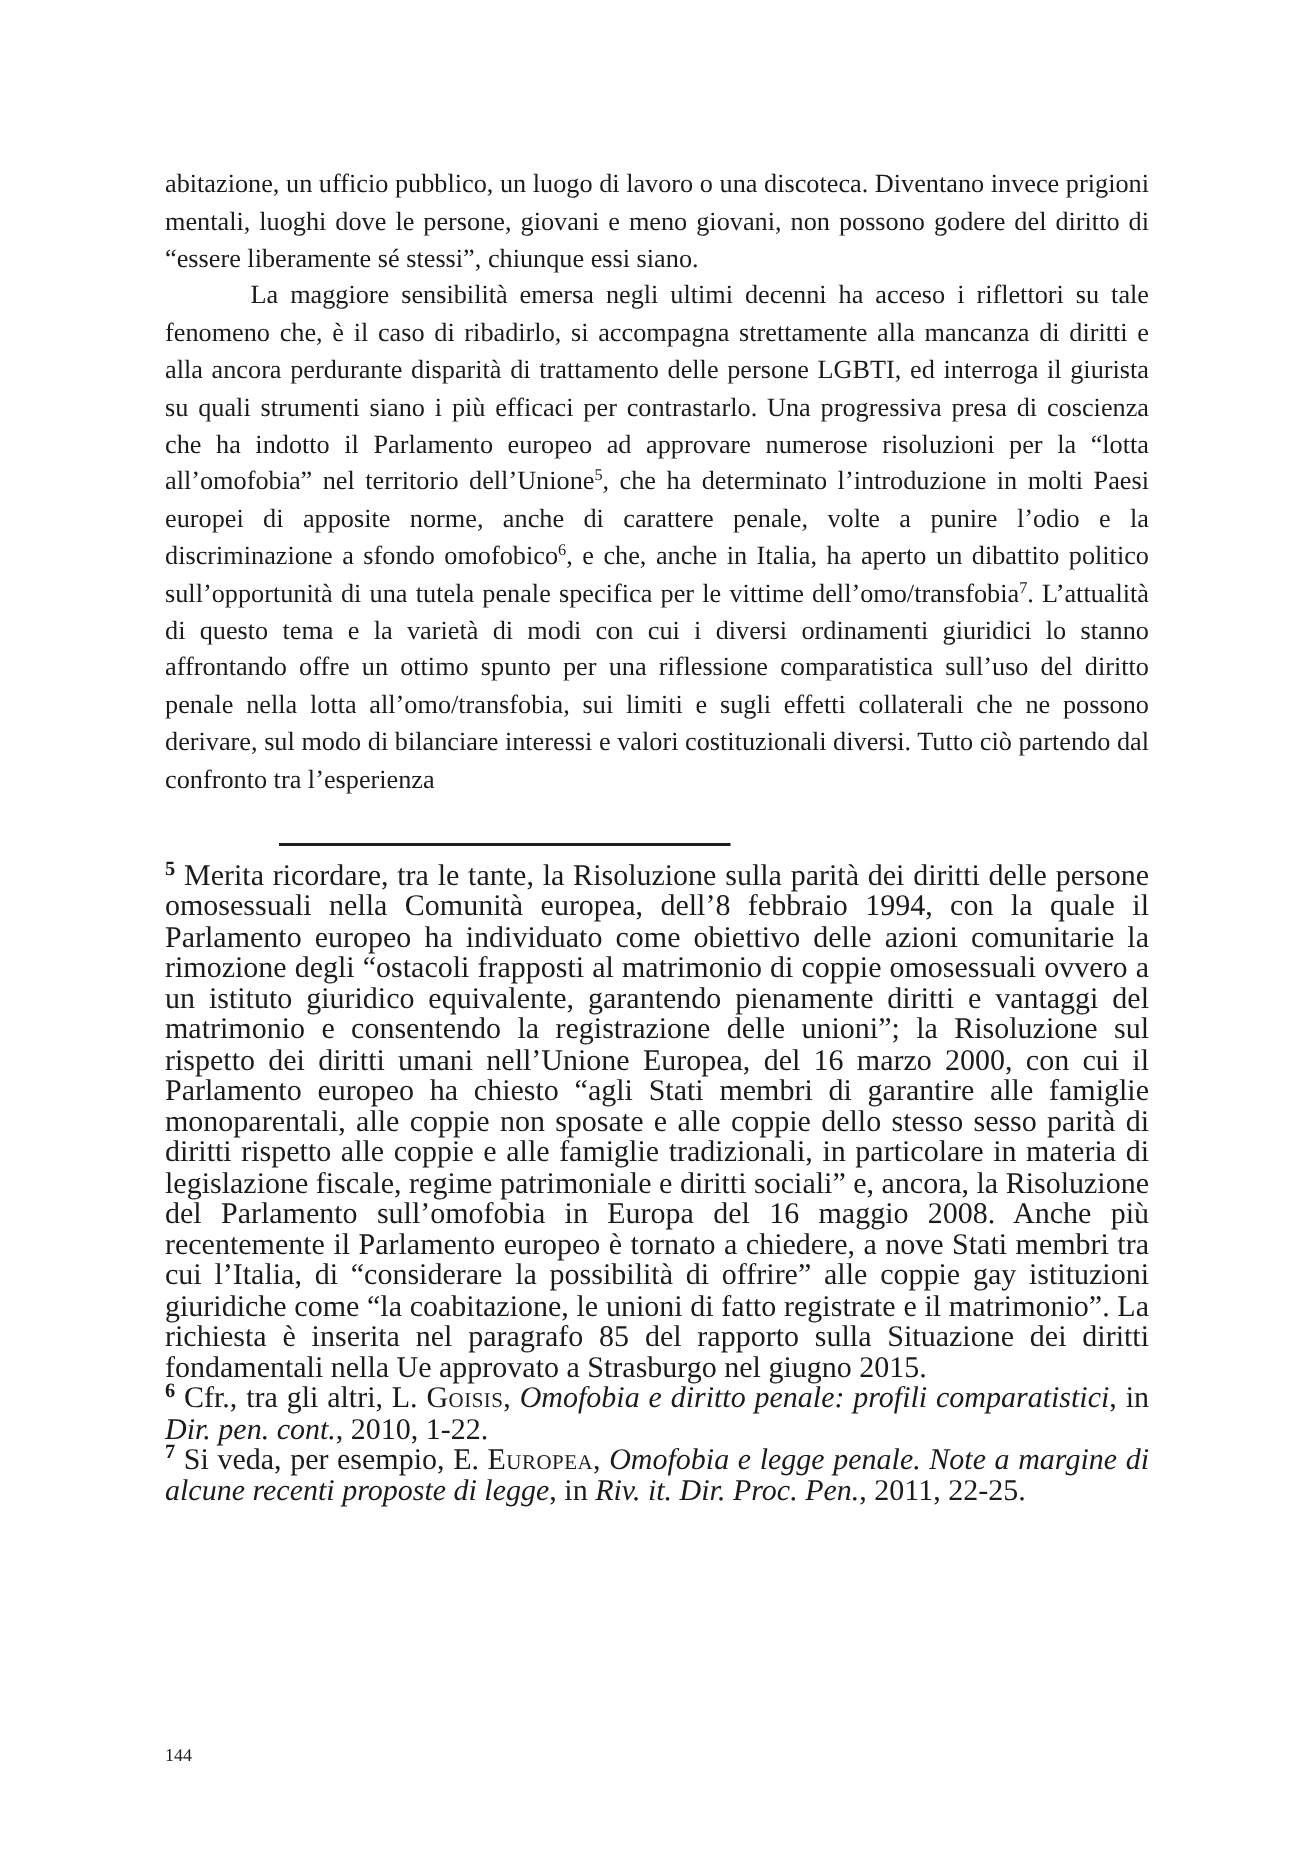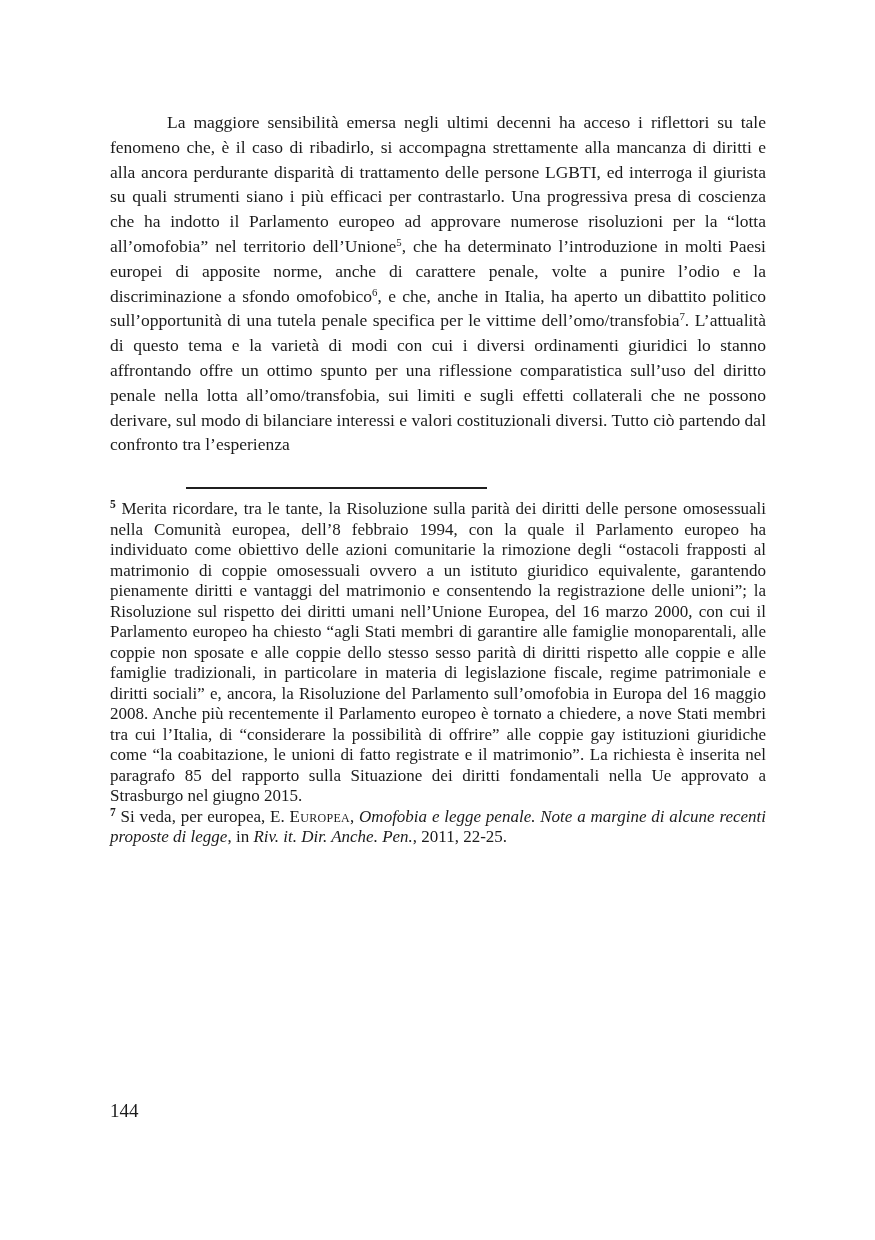--- a/index.html
+++ b/index.html
@@ -31,55 +31,57 @@
     line-height: 0;
     vertical-align: 0.55em;
   }
   .fn-sep {
     margin: 30px 0 10px 76px;
     width: 301px;
     height: 0;
     border-top: 2px solid #1f1f1f;
   }
   .footnotes {
-    font-size: 17px;
+    font-size: 20px;
     line-height: 20.5px;
     text-align: justify;
   }
   .fn { margin: 0; }
   .fnmark {
     font-size: 0.68em;
     line-height: 0;
     vertical-align: 0.5em;
     font-weight: bold;
   }
   .sc {
     font-variant: small-caps;
     letter-spacing: 0.3px;
   }
   .it { font-style: italic; }
   .page-number {
     position: absolute;
     left: 110px;
-    top: 1100px;
-    font-size: 19px;
+    top: 1163px;
+    font-size: 12px;
     color: #1b1b1b;
   }
 </style>
 </head>
 <body>
 
 <div class="page">
 
   <div class="body-text">
+    <p class="para">abitazione, un ufficio pubblico, un luogo di lavoro o una discoteca. Diventano invece prigioni mentali, luoghi dove le persone, giovani e meno giovani, non possono godere del diritto di “essere liberamente sé stessi”, chiunque essi siano.</p>
     <p class="para para-indent"><span>La maggiore sensibilità emersa negli ultimi decenni ha acceso i riflettori su tale fenomeno che, è il caso di ribadirlo, si accompagna strettamente alla mancanza di diritti e alla ancora perdurante disparità di trattamento delle persone LGBTI, ed interroga il giurista su quali strumenti siano i più efficaci per contrastarlo. Una progressiva presa di coscienza che ha indotto il Parlamento europeo ad approvare numerose risoluzioni per la “lotta all’omofobia” nel territorio dell’Unione</span><sup class="fnref">5</sup><span>, che ha determinato l’introduzione in molti Paesi europei di apposite norme, anche di carattere penale, volte a punire l’odio e la discriminazione a sfondo omofobico</span><sup class="fnref">6</sup><span>, e che, anche in Italia, ha aperto un dibattito politico sull’opportunità di una tutela penale specifica per le vittime dell’omo/transfobia</span><sup class="fnref">7</sup><span>. L’attualità di questo tema e la varietà di modi con cui i diversi ordinamenti giuridici lo stanno affrontando offre un ottimo spunto per una riflessione comparatistica sull’uso del diritto penale nella lotta all’omo/transfobia, sui limiti e sugli effetti collaterali che ne possono derivare, sul modo di bilanciare interessi e valori costituzionali diversi. Tutto ciò partendo dal confronto tra l’esperienza</span></p>
   </div>
 
   <div class="fn-sep"></div>
 
   <div class="footnotes">
     <p class="fn"><sup class="fnmark">5</sup><span> Merita ricordare, tra le tante, la Risoluzione sulla parità dei diritti delle persone omosessuali nella Comunità europea, dell’8 febbraio 1994, con la quale il Parlamento europeo ha individuato come obiettivo delle azioni comunitarie la rimozione degli “ostacoli frapposti al matrimonio di coppie omosessuali ovvero a un istituto giuridico equivalente, garantendo pienamente diritti e vantaggi del matrimonio e consentendo la registrazione delle unioni”; la Risoluzione sul rispetto dei diritti umani nell’Unione Europea, del 16 marzo 2000, con cui il Parlamento europeo ha chiesto “agli Stati membri di garantire alle famiglie monoparentali, alle coppie non sposate e alle coppie dello stesso sesso parità di diritti rispetto alle coppie e alle famiglie tradizionali, in particolare in materia di legislazione fiscale, regime patrimoniale e diritti sociali” e, ancora, la Risoluzione del Parlamento sull’omofobia in Europa del 16 maggio 2008. Anche più recentemente il Parlamento europeo è tornato a chiedere, a nove Stati membri tra cui l’Italia, di “considerare la possibilità di offrire” alle coppie gay istituzioni giuridiche come “la coabitazione, le unioni di fatto registrate e il matrimonio”. La richiesta è inserita nel paragrafo 85 del rapporto sulla Situazione dei diritti fondamentali nella Ue approvato a Strasburgo nel giugno 2015.</span></p>
-    <p class="fn"><sup class="fnmark">7</sup><span> Si veda, per europea, E. </span><span class="sc">Europea</span><span>, </span><span class="it">Omofobia e legge penale. Note a margine di alcune recenti proposte di legge</span><span>, in </span><span class="it">Riv. it. Dir. Anche. Pen.</span><span>, 2011, 22-25.</span></p>
+    <p class="fn"><sup class="fnmark">6</sup><span> Cfr., tra gli altri, L. </span><span class="sc">Goisis</span><span>, </span><span class="it">Omofobia e diritto penale: profili comparatistici</span><span>, in </span><span class="it">Dir. pen. cont.</span><span>, 2010, 1-22.</span></p>
+    <p class="fn"><sup class="fnmark">7</sup><span> Si veda, per esempio, E. </span><span class="sc">Europea</span><span>, </span><span class="it">Omofobia e legge penale. Note a margine di alcune recenti proposte di legge</span><span>, in </span><span class="it">Riv. it. Dir. Proc. Pen.</span><span>, 2011, 22-25.</span></p>
   </div>
 
   <div class="page-number">144</div>
 
 </div>
 
 </body></html>

